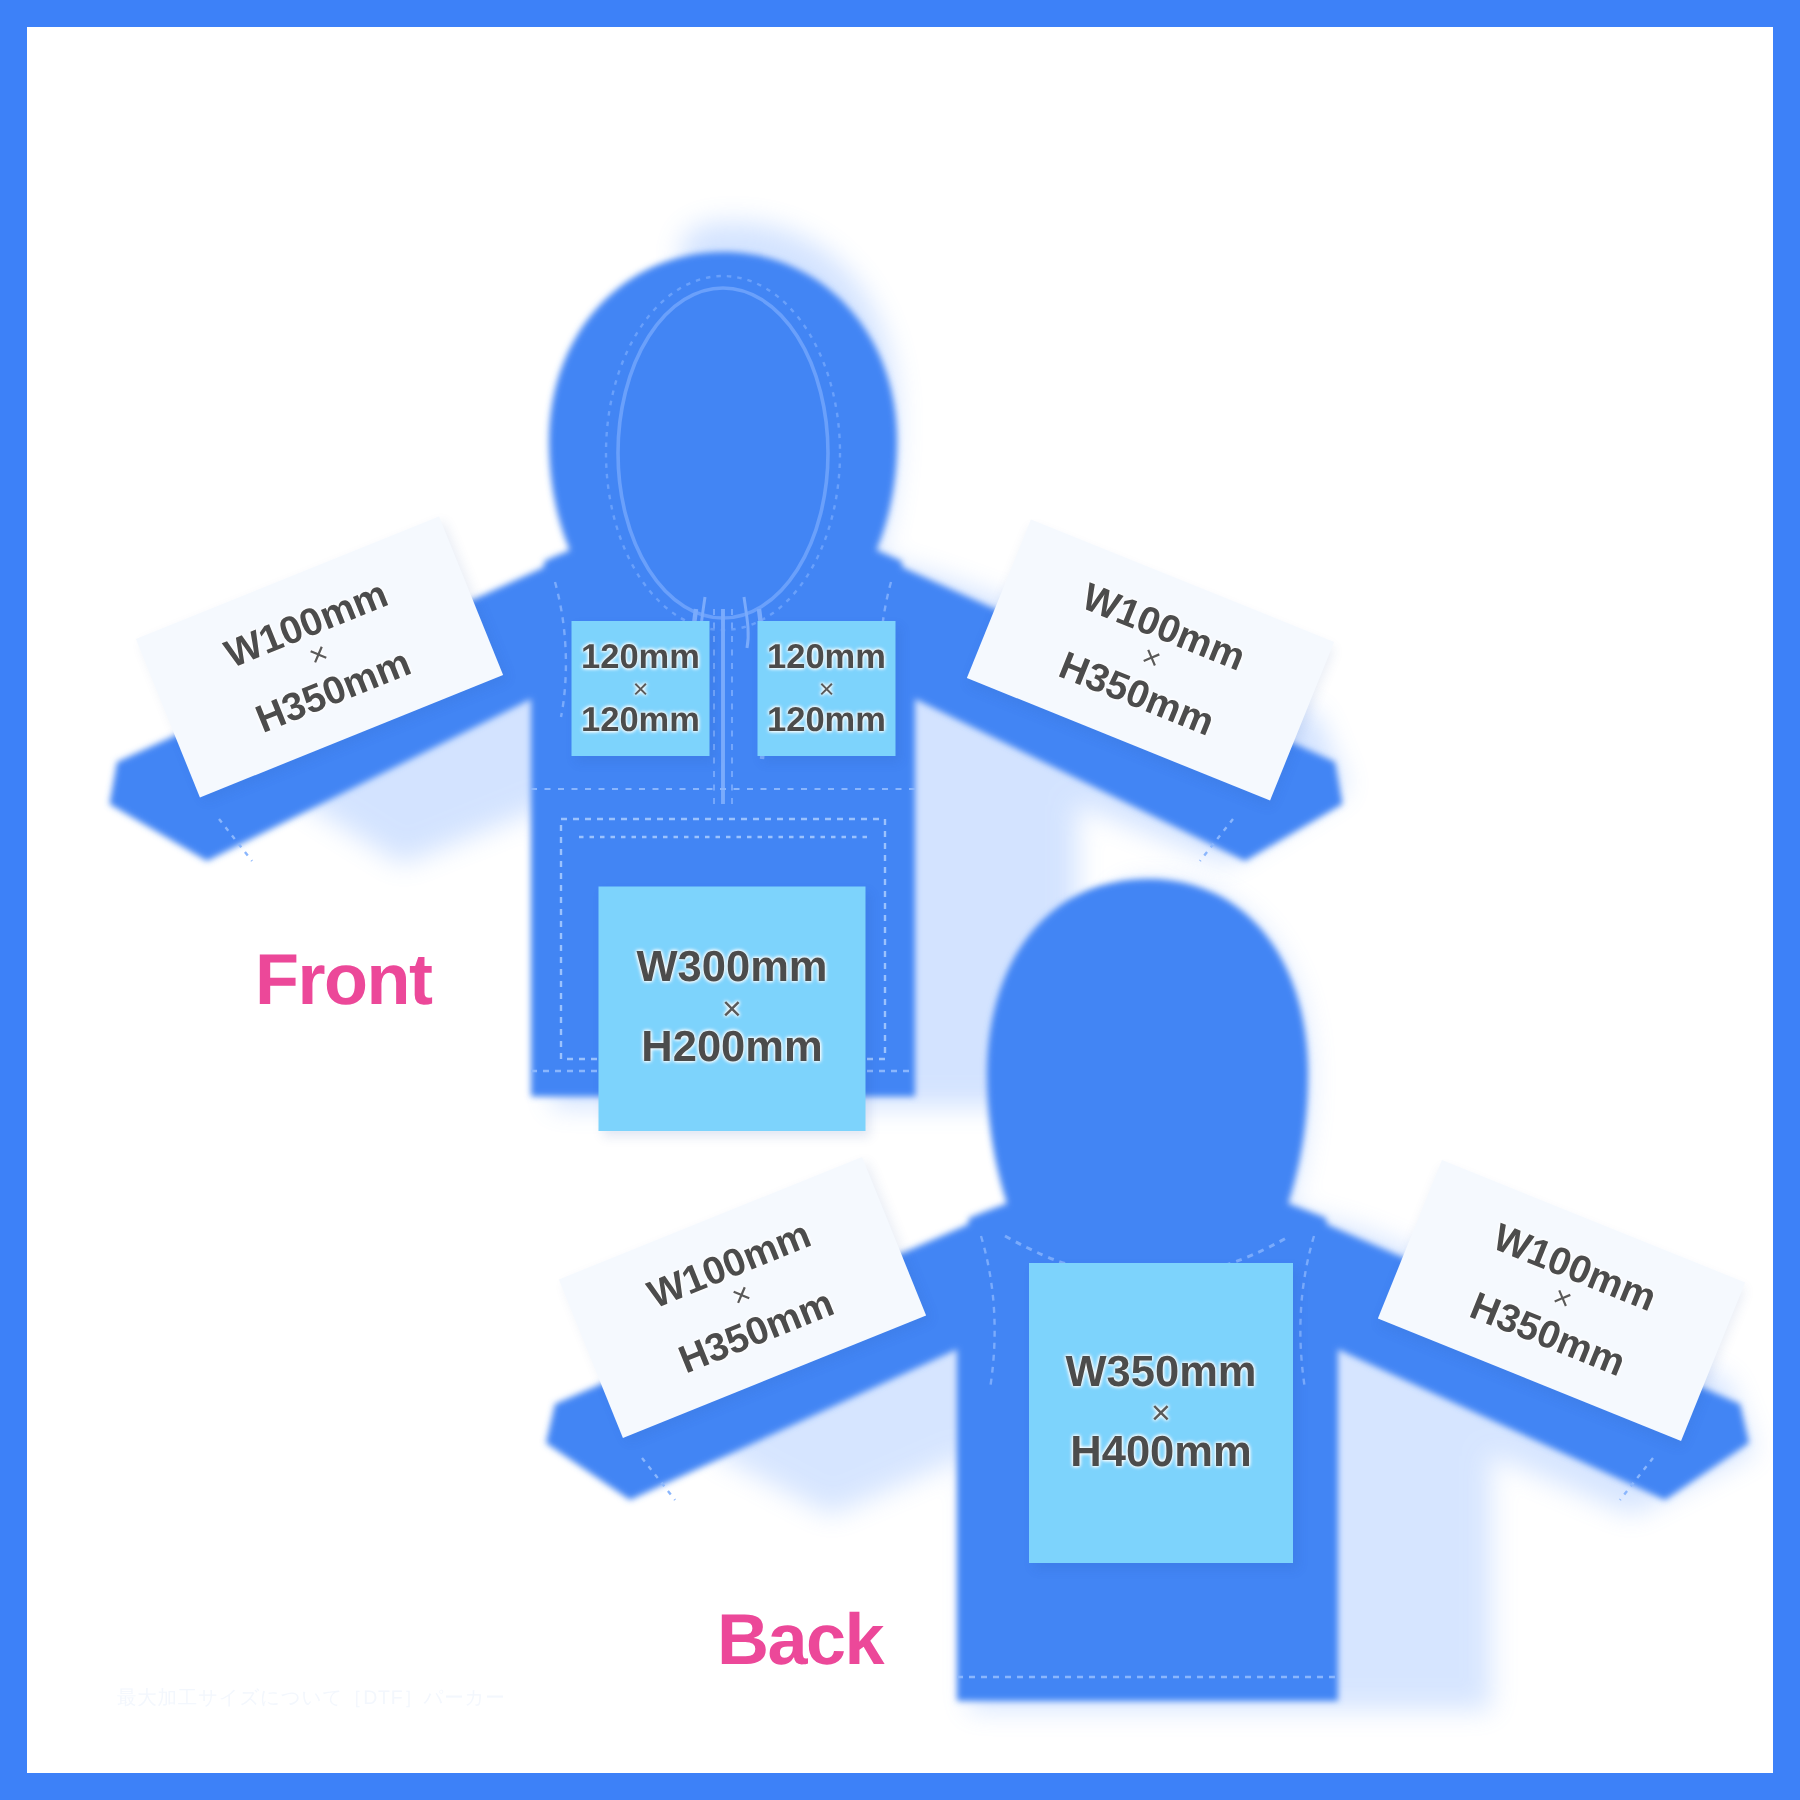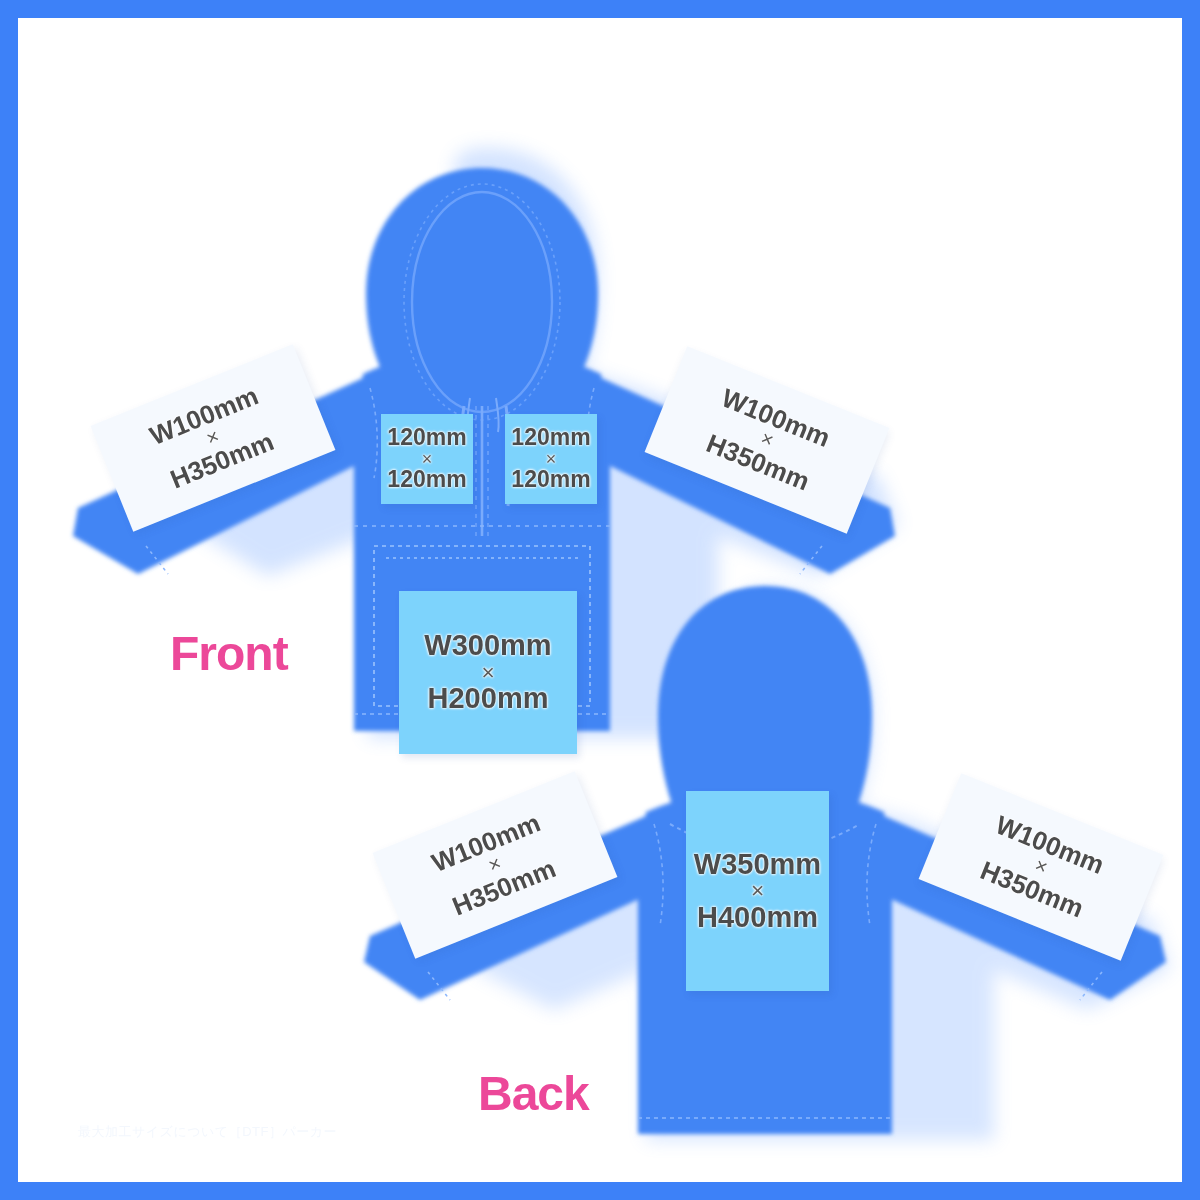--- a/index.html
+++ b/index.html
@@ -73,21 +73,21 @@
   }
   #box-chest-l{left:363px;top:396px;}
   #box-chest-r{left:487px;top:396px;}
 
   
   #box-front-body{
     left:381px;top:563px;width:178px;height:163px;font-size:29px;margin-top:10px;
   }
   
   #box-back-body{
-    left:668px;top:773px;width:143px;height:200px;font-size:29px;
+    left:668px;top:824px;width:176px;height:200px;font-size:29px;
   }
 
   
   .band{
     position:absolute;
     background:#f5f9fe;
     box-shadow:2px 4px 8px rgba(40,80,160,.10);
     display:flex;
     flex-direction:column;
     align-items:center;

